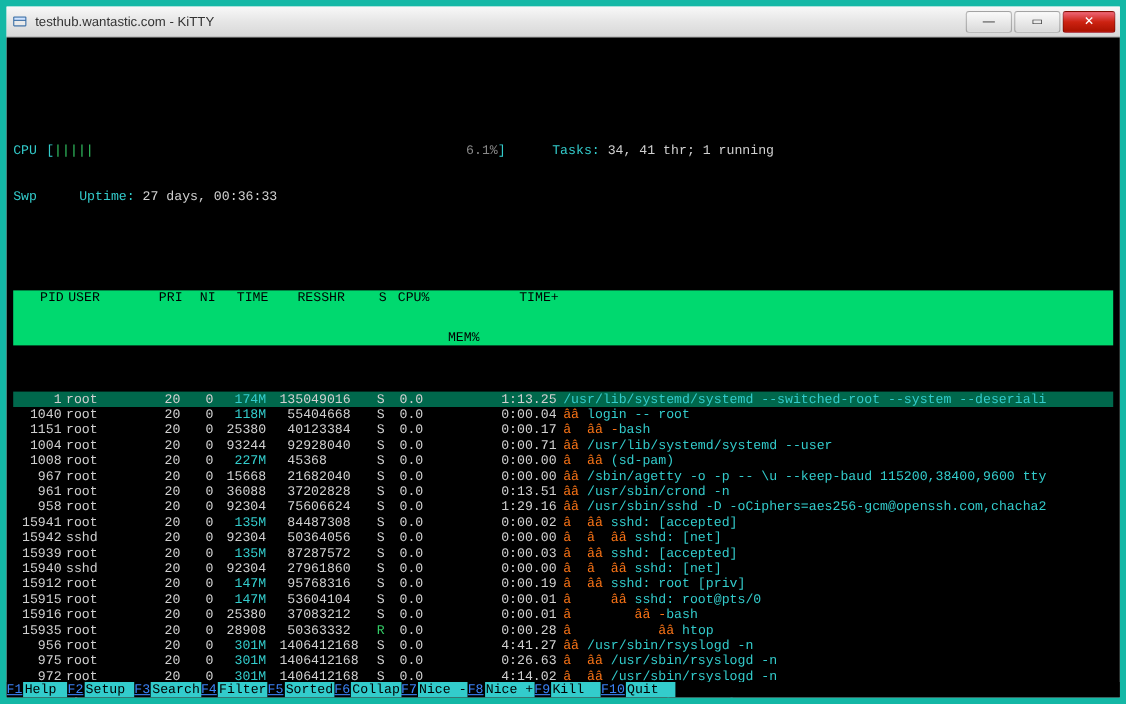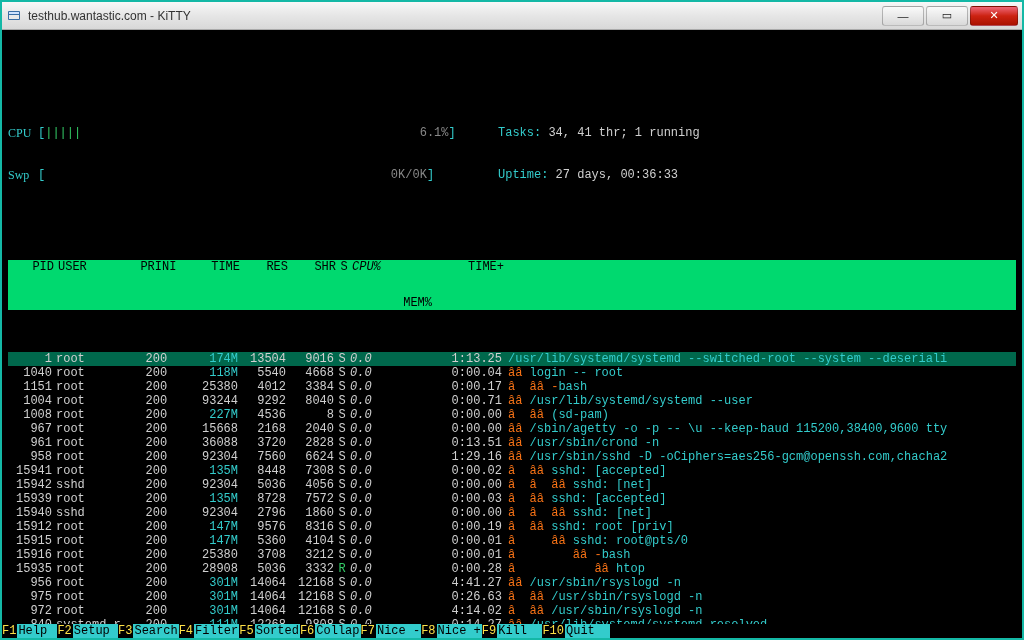--- a/index.html
+++ b/index.html
@@ -8,21 +8,21 @@
     font-size: 12px;
     background: #3b6ea5;
     width: 1024px;
     height: 640px;
     overflow: hidden;
   }
   .window {
     width: 1024px;
     height: 640px;
     background: #fff;
-    border: 2px solid #14b8a6;
+    border: 6px solid #14b8a6;
     display: flex;
     flex-direction: column;
   }
   .titlebar {
     height: 28px;
     background: linear-gradient(180deg, #f8f8f8 0%, #e6e6e6 50%, #d8d8d8 100%);
     display: flex;
     align-items: center;
     padding: 0 4px;
     border-bottom: 1px solid #aaa;
@@ -75,42 +75,42 @@
   }
   .header-row span { display: inline-block; }
   .sel-row {
     background: #00684c;
   }
   .row { display: flex; height: 14px; }
   .cell { display: inline-block; overflow: hidden; }
   .c-pid   { width: 44px; text-align: right; }
   .c-user  { width: 74px; padding-left: 4px; font-family: Liberation Mono, monospace; }
   .c-pri   { width: 34px; text-align: right; }
-  .c-ni    { width: 30px; text-align: left; }
+  .c-ni    { width: 30px; text-align: right; }
   .c-virt  { width: 48px; text-align: right; }
   .c-res   { width: 48px; text-align: right; }
-  .c-shr   { width: 48px; text-align: right; }
+  .c-shr   { width: 48px; text-align: left; }
   .c-s     { width: 16px; text-align: center; }
-  .c-cpu   { width: 40px; text-align: left; font-style: italic; }
+  .c-cpu   { width: 40px; text-align: center; }
   .c-mem   { width: 40px; text-align: right; margin-top: 36px; }
   .c-time  { width: 72px; text-align: right; }
   .c-cmd   { flex: 1; padding-left: 6px; white-space: pre; overflow: hidden; }
   .fkeys {
     position: absolute;
     left: 0; right: 0; bottom: 0;
     height: 14px;
     display: flex;
     background: #000;
   }
   .fk { display: flex; }
-  .fk .num { color: #fde047; padding: 0 1px 0 0; }
+  .fk .num { color: #3b82f6; padding: 0 1px 0 0; text-decoration: underline; }
   .fk .lbl { background: #33cccc; color: #000; padding: 0 1px; min-width: 40px;}
   .meters { margin-bottom: 8px; }
   .meterline { display: flex; height: 14px; }
-  .mlabel { color: #33cccc; width: 30px; font-family: Liberation Serif, serif; }
+  .mlabel { color: #33cccc; width: 30px; }
   .mbody { flex: 0 0 430px; }
   .mstats { flex: 1; padding-left: 30px; }
 </style>
 </head>
 <body>
 
 <div class="window">
   <div class="titlebar">
     <span class="titlebar-icon">
       <svg width="16" height="16" viewBox="0 0 16 16">
@@ -130,21 +130,20 @@
   <div class="terminal">
     <div style="height:6px"></div>
     <div class="meters">
       <div class="meterline">
         <span class="mlabel">CPU</span>
         <span class="mbody"><span class="cyan">[</span><span class="greenbar">|||||</span><span class="dim">                                               </span><span class="gray">6.1%</span><span class="cyan">]</span></span>
         <span class="mstats"><span class="cyan">Tasks: </span><span class="white">34, 41 thr; 1 running</span></span>
       </div>
       <div class="meterline">
         <span class="mlabel">Swp</span>
-        <span class="mbody"><span class="cyan">[</span><span class="dim">                                                </span><span class="gray">0K/0K</span><span class="cyan">]</span></span>
         <span class="mstats"><span class="cyan">Uptime: </span><span class="white">27 days, 00:36:33</span></span>
       </div>
     </div>
 
     <div class="header-row">
       <span class="cell c-pid">PID</span>
       <span class="cell c-user">USER</span>
       <span class="cell c-pri">PRI</span>
       <span class="cell c-ni">NI</span>
       <span class="cell c-virt">TIME</span>

